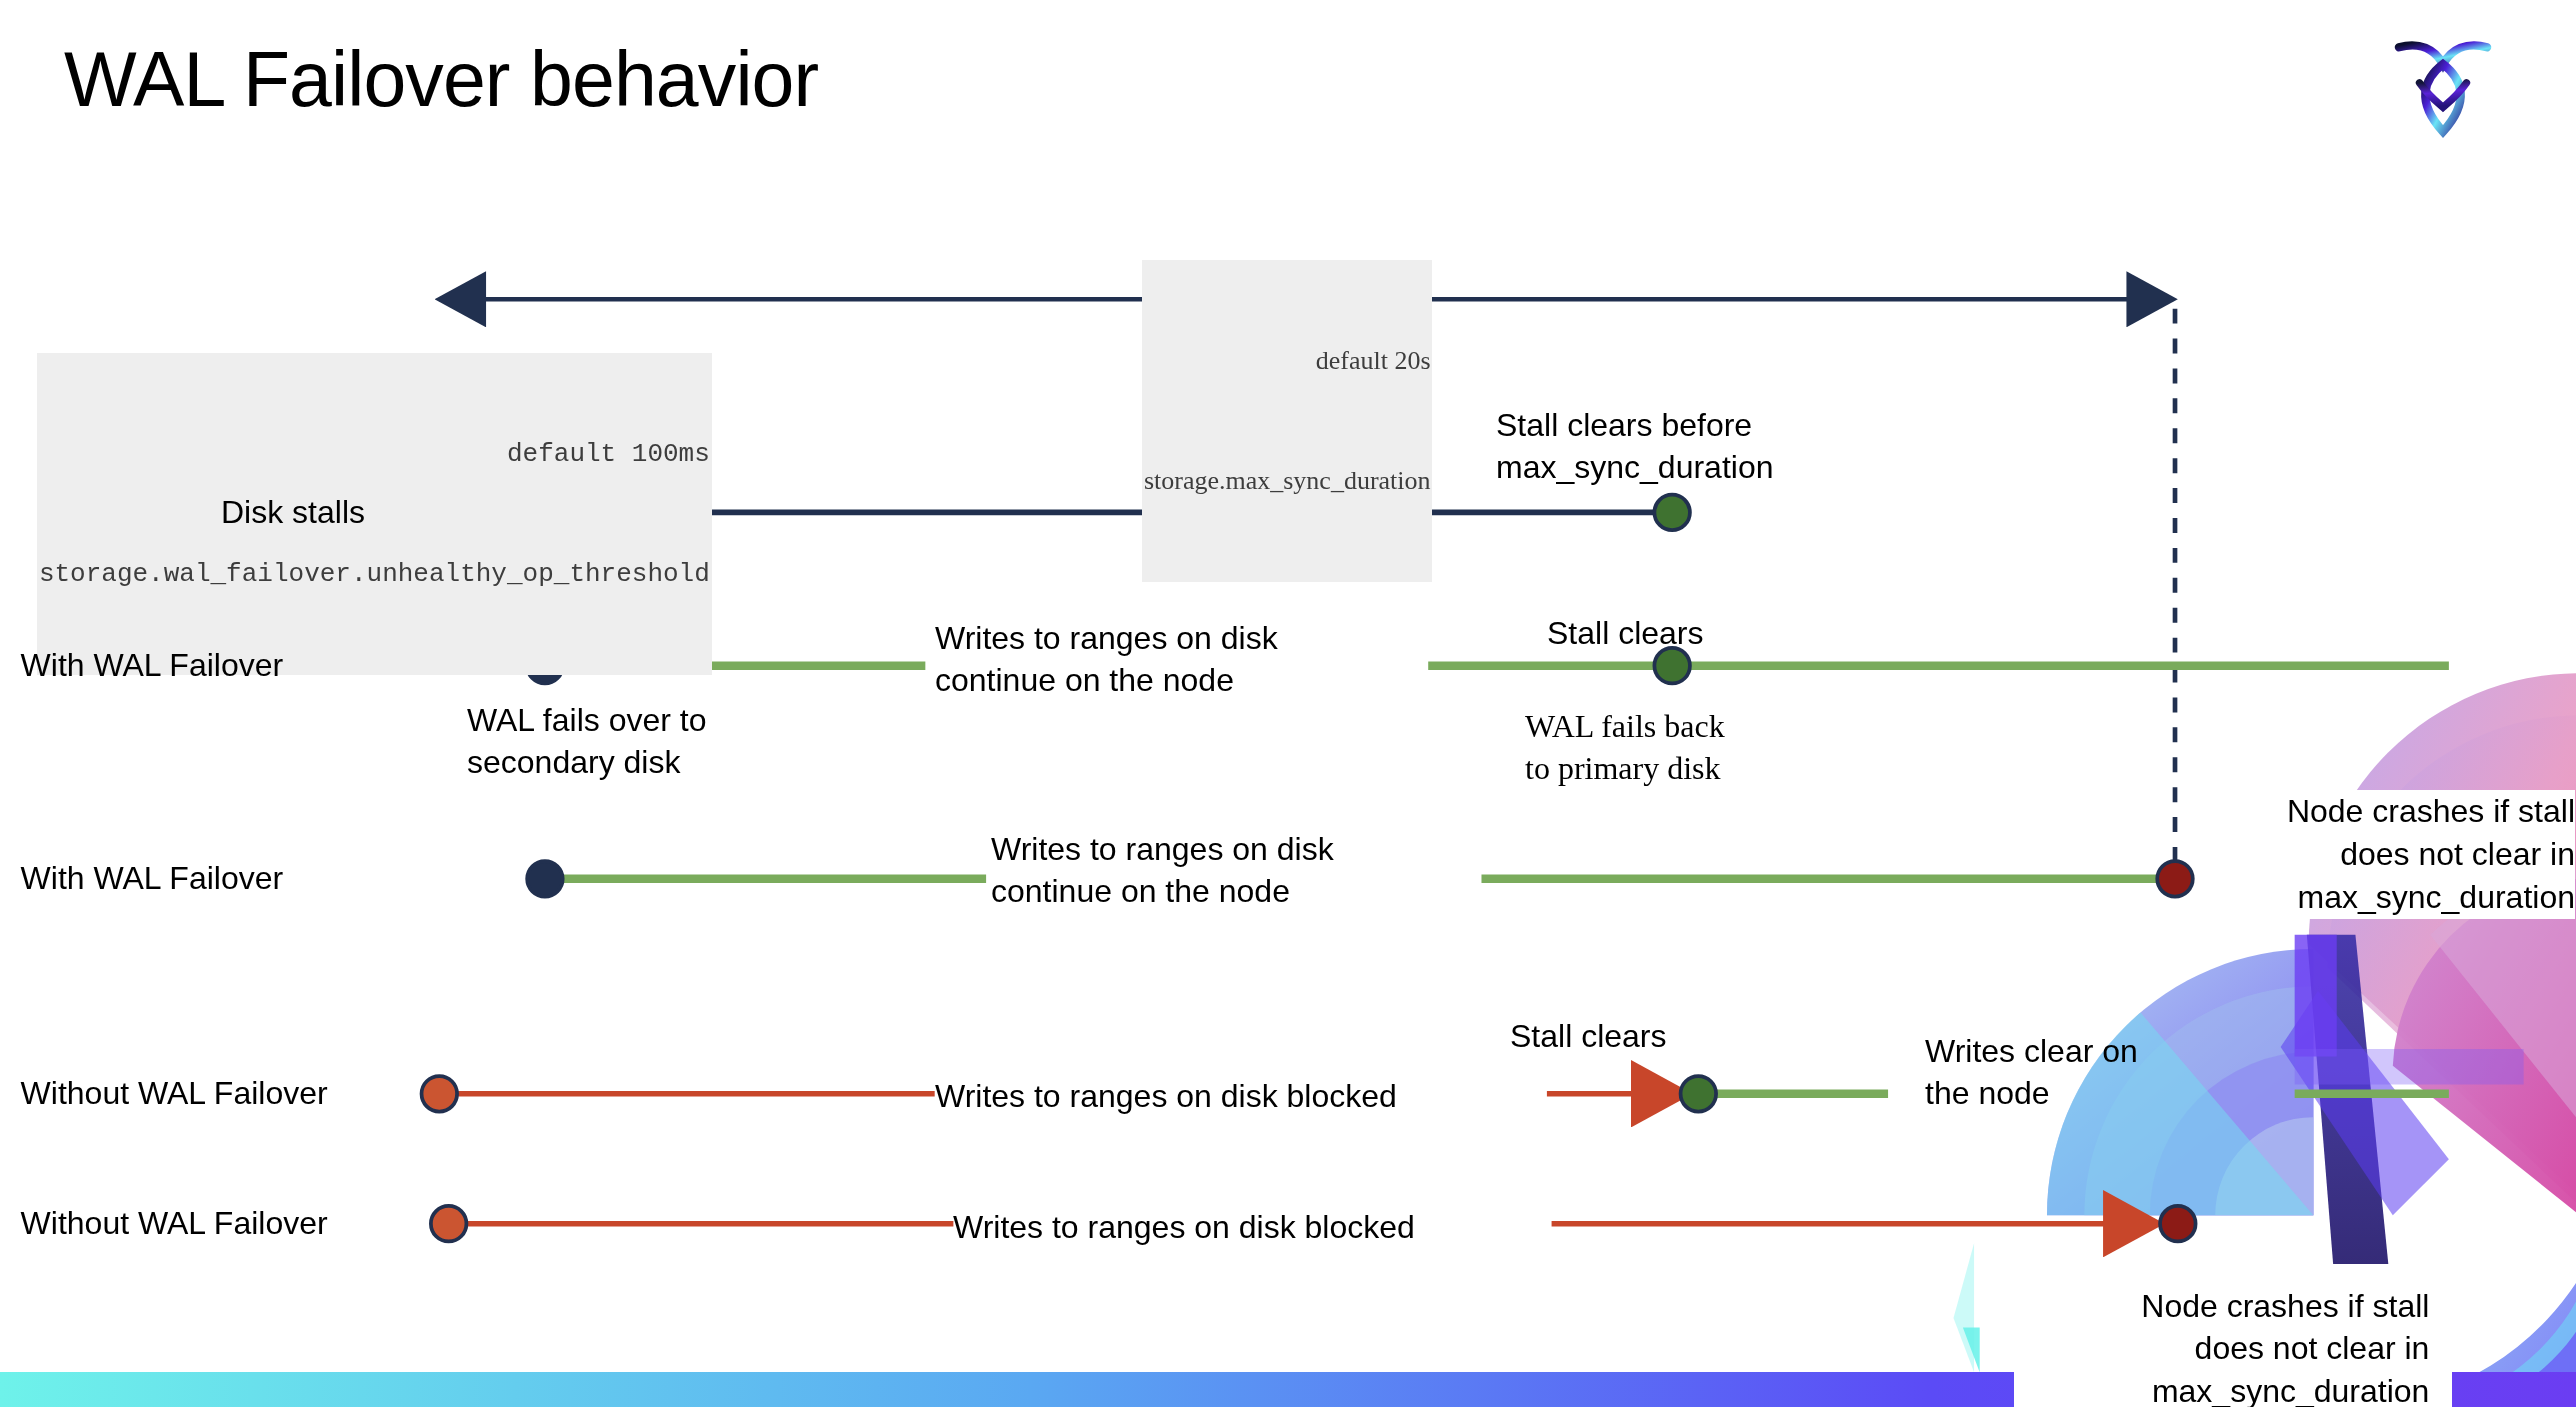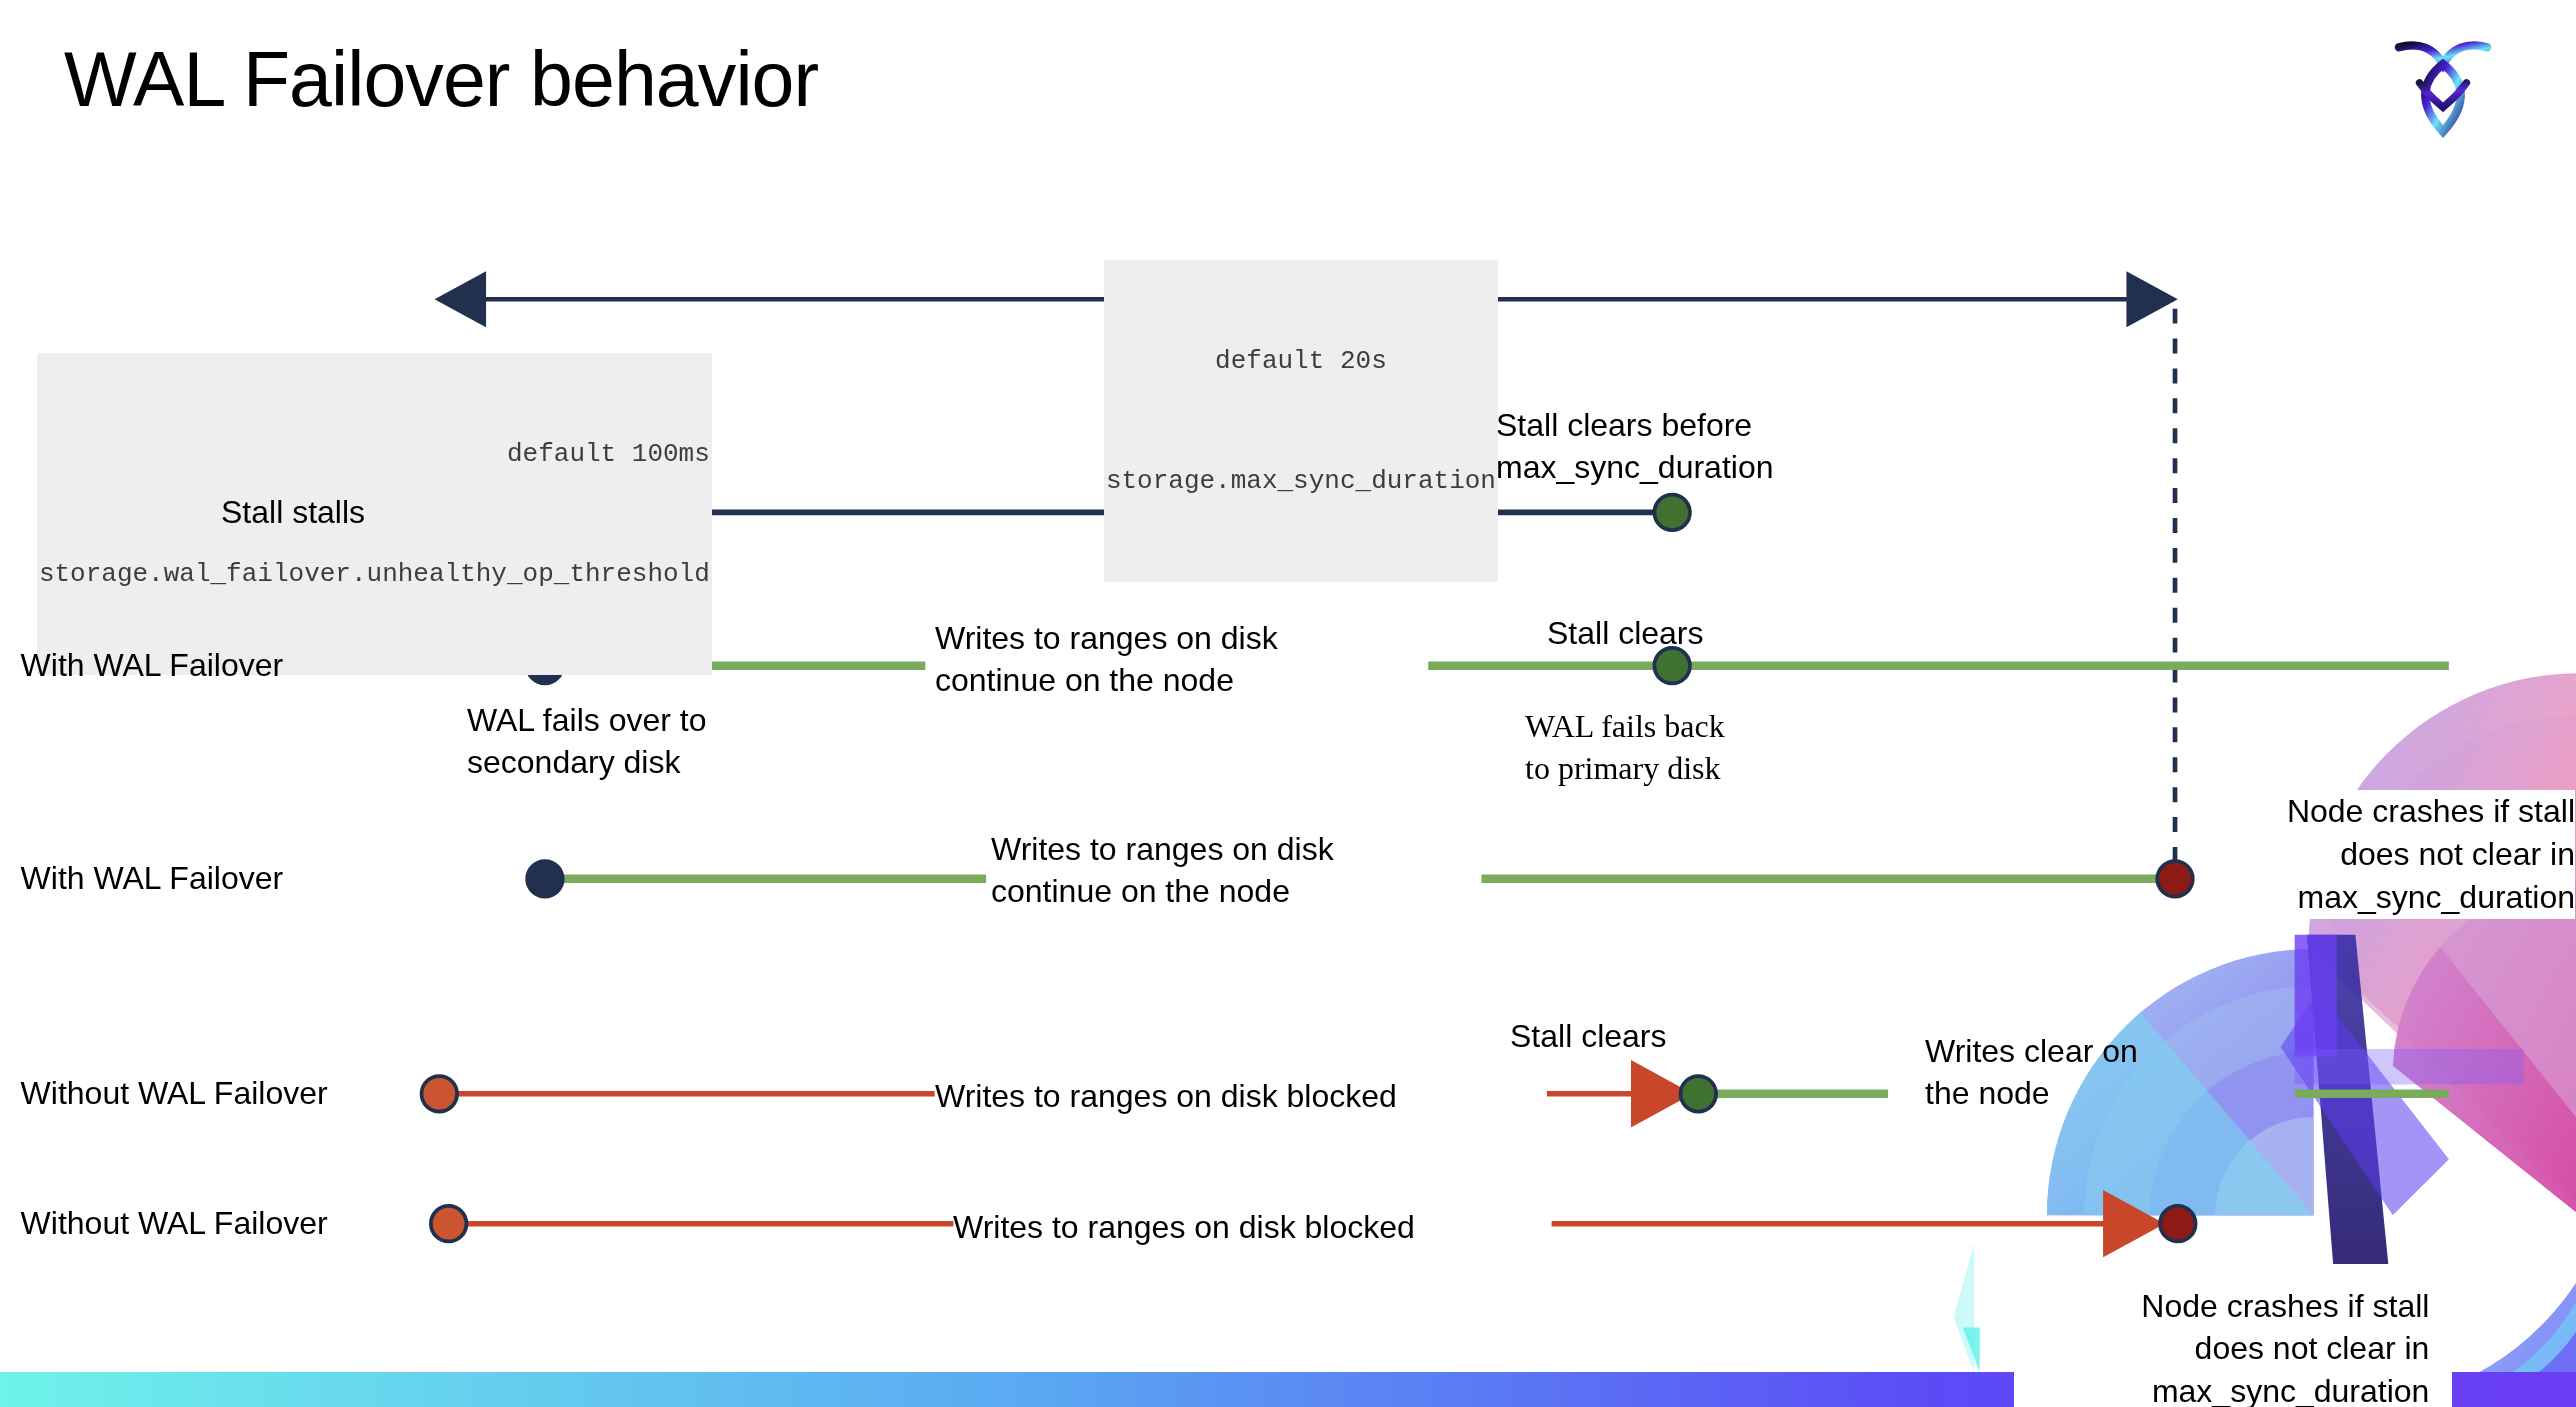--- a/index.html
+++ b/index.html
@@ -207,31 +207,31 @@
     </g>
 
     <g>
       <line x1="480" y1="1309" x2="1020" y2="1309" stroke="#c8462a" stroke-width="6"></line>
       <line x1="1660" y1="1309" x2="2310" y2="1309" stroke="#c8462a" stroke-width="6" marker-end="url(#arrRedR)"></line>
       <circle cx="480" cy="1309" r="19" fill="#cb5531" stroke="#21304f" stroke-width="4"></circle>
       <circle cx="2330" cy="1309" r="19" fill="#8c1b16" stroke="#21304f" stroke-width="4"></circle>
     </g>
   </svg>
 
-  <div class="code" style="left:1104px;top:260px;text-align:center;">
+  <div class="code" style="left:1142px;top:260px;text-align:right;font-family:Liberation Serif, serif;">
     <div><span>default 20s</span></div>
     <div><span>storage.max_sync_duration</span></div>
   </div>
 
   <div class="code" style="left:37px;top:353px;text-align:right;">
     <div><span>default 100ms</span></div>
     <div><span>storage.wal_failover.unhealthy_op_threshold</span></div>
   </div>
 
-  <div class="row-label" style="left:221px;top:494px;">Stall stalls</div>
+  <div class="row-label" style="left:221px;top:494px;">Disk stalls</div>
 
   <div class="row-label" style="left:20.6px;top:647px;">With WAL Failover</div>
 
   <div class="row-label" style="left:20.6px;top:860px;">With WAL Failover</div>
 
   <div class="row-label" style="left:20.6px;top:1075px;">Without WAL Failover</div>
 
   <div class="row-label" style="left:20.6px;top:1205px;">Without WAL Failover</div>
 
   <div class="lbl" style="left:1496px;top:404px;width:374px;">Stall clears before

